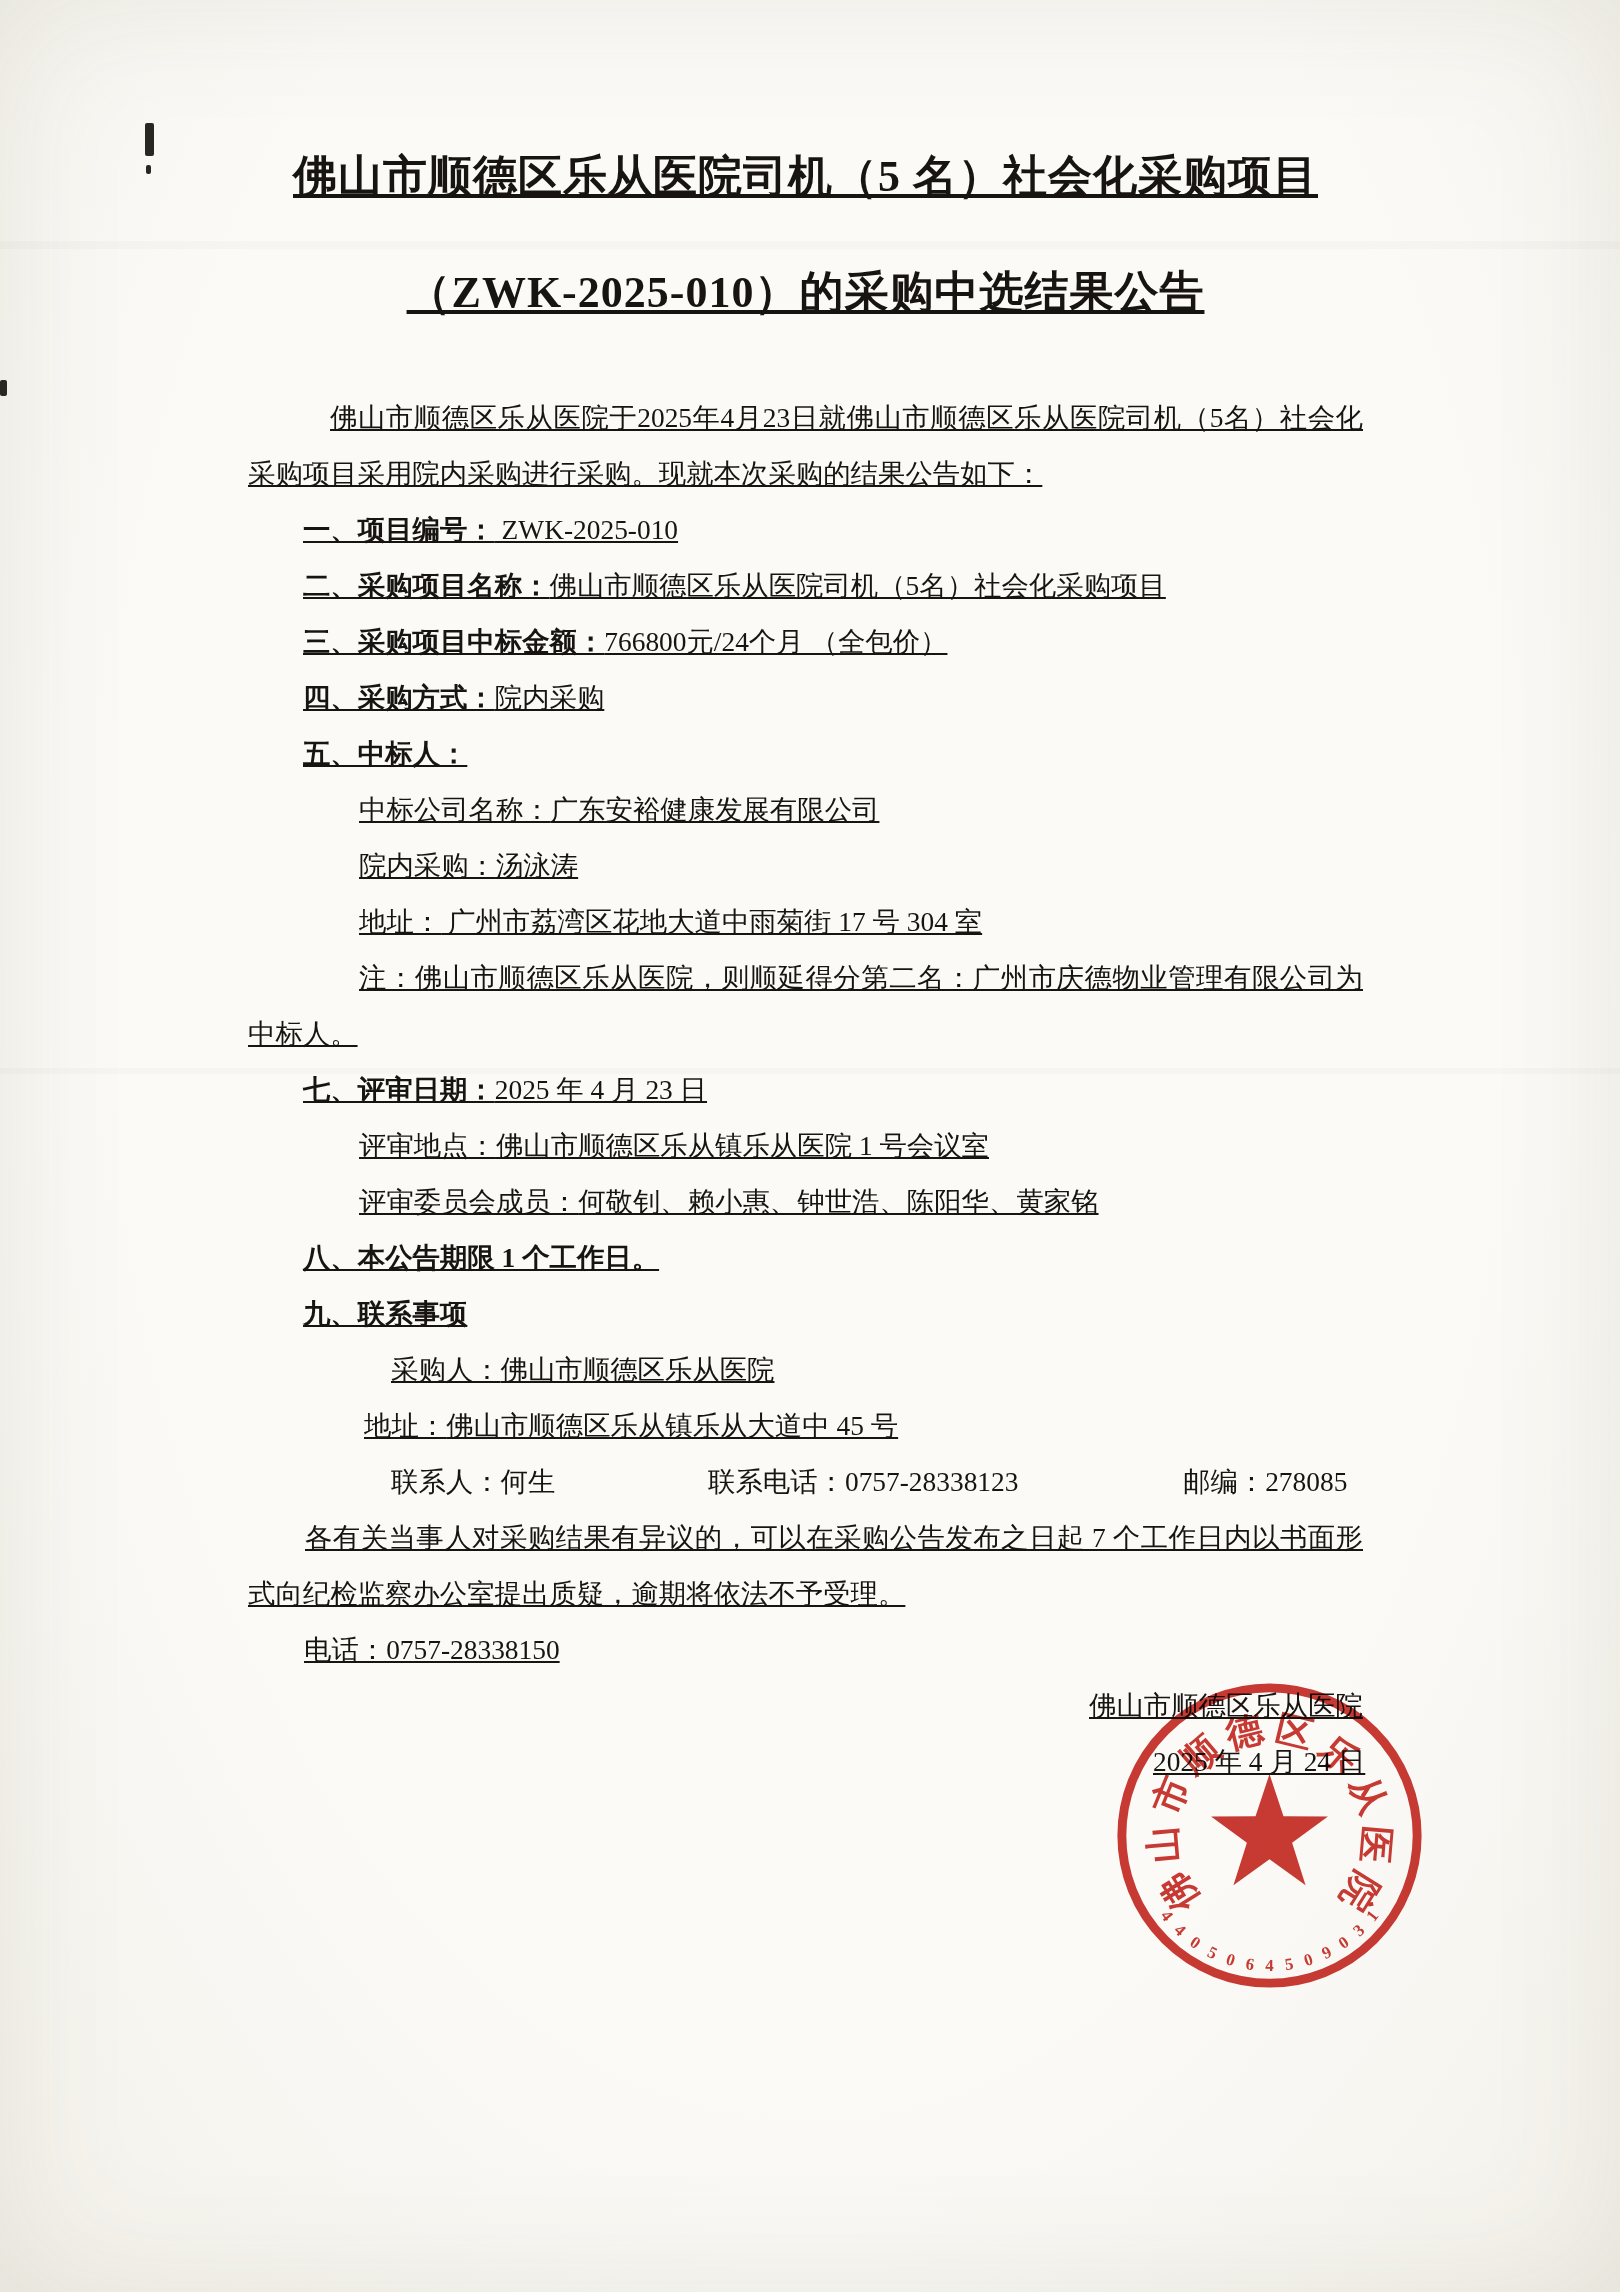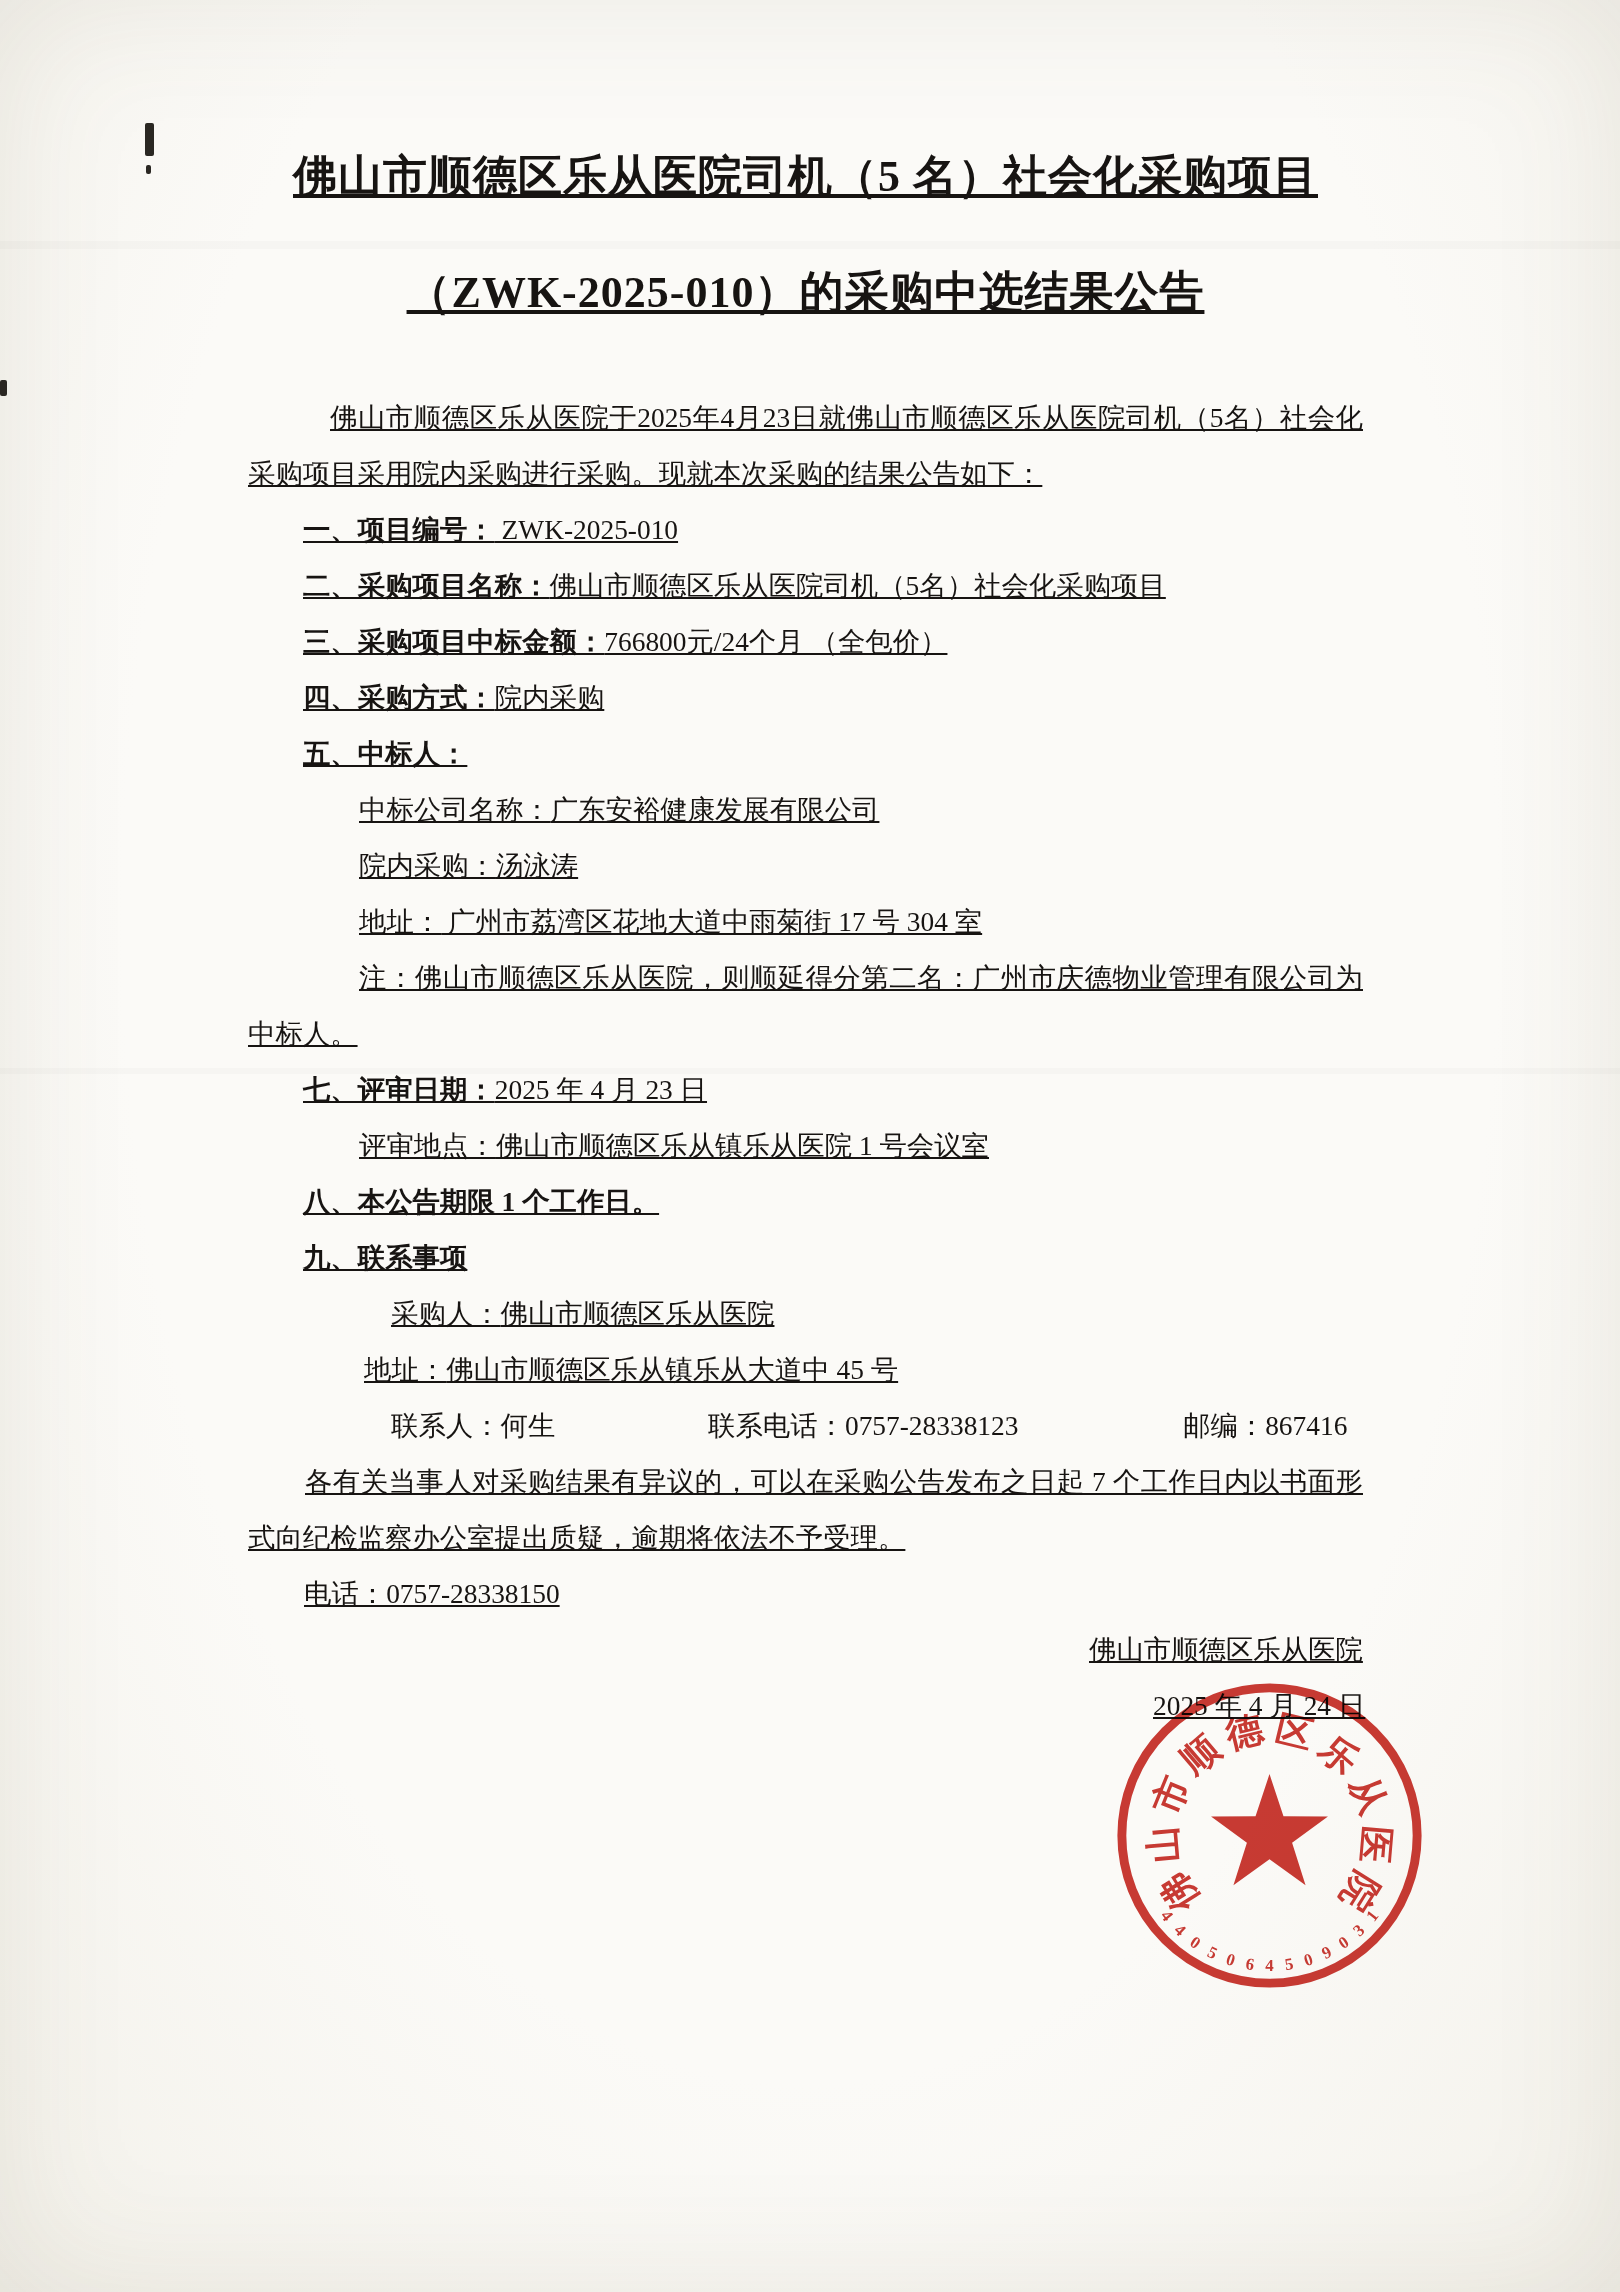--- a/index.html
+++ b/index.html
@@ -86,34 +86,35 @@
 
     <p class="line sub"><span>地址：</span><span> 广州市荔湾区花地大道中雨菊街 17 号 304 室</span></p>
 
     <p class="para note">注：佛山市顺德区乐从医院，则顺延得分第二名：广州市庆德物业管理有限公司为中标人。</p>
 
 
     <p class="line item"><span class="b">七、评审日期：</span><span>2025 年 4 月 23 日</span></p>
 
     <p class="line sub"><span>评审地点：</span><span>佛山市顺德区乐从镇乐从医院 1 号会议室</span></p>
 
+    <p class="line sub"><span>评审委员会成员：</span><span>何敬钊、赖小惠、钟世浩、陈阳华、黄家铭</span></p>
 
 
     <p class="line item b">八、本公告期限 1 个工作日。</p>
 
     <p class="line item b">九、联系事项</p>
 
     <p class="line sub-deep"><span>采购人：</span><span>佛山市顺德区乐从医院</span></p>
 
     <p class="line sub-mid"><span>地址：</span><span>佛山市顺德区乐从镇乐从大道中 45 号</span></p>
 
     <p class="line contact">
       <span class="c-person">联系人：何生</span>
       <span class="c-phone">联系电话：0757-28338123</span>
-      <span class="c-zip">邮编：867416</span>
+      <span class="c-zip">邮编：278085</span>
     </p>
 
     <p class="para closing">各有关当事人对采购结果有异议的，可以在采购公告发布之日起 7 个工作日内以书面形式向纪检监察办公室提出质疑，逾期将依法不予受理。</p>
 
     <p class="line phone-line">电话：0757-28338150</p>
 
     <p class="line sig-org">佛山市顺德区乐从医院</p>
     <p class="line sig-date">2025 年 4 月 24 日</p>
 
   </div>

